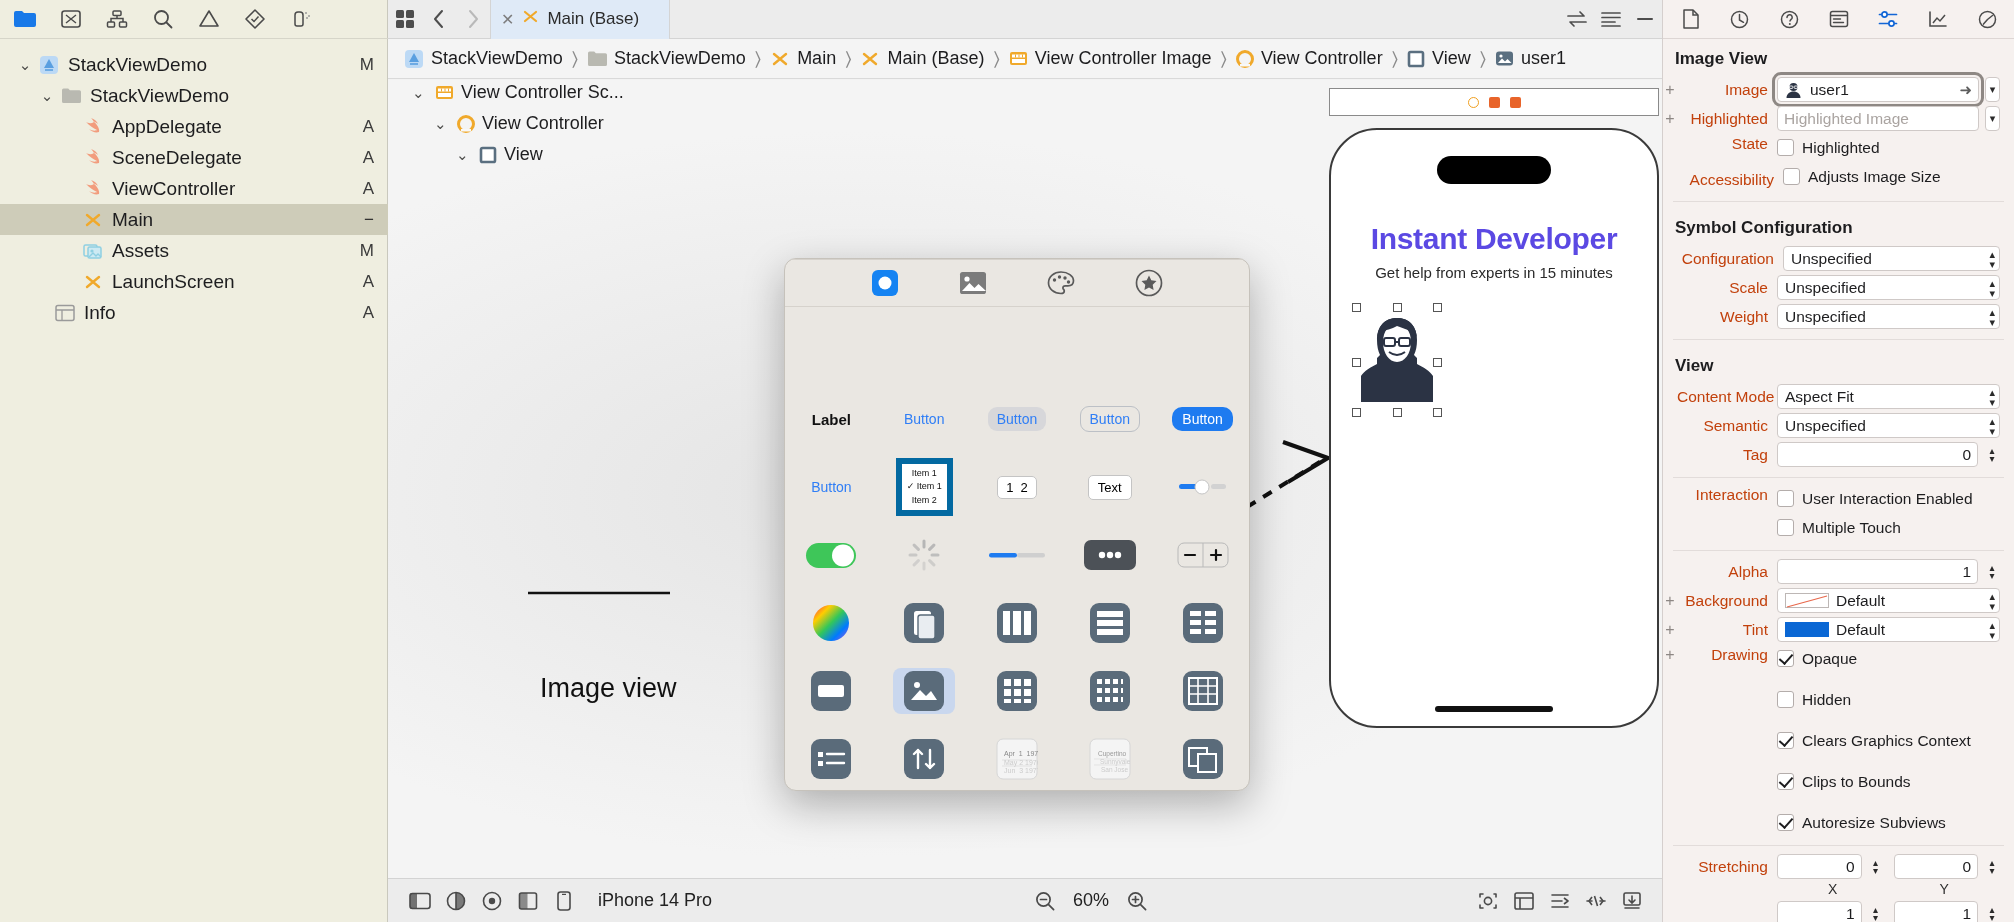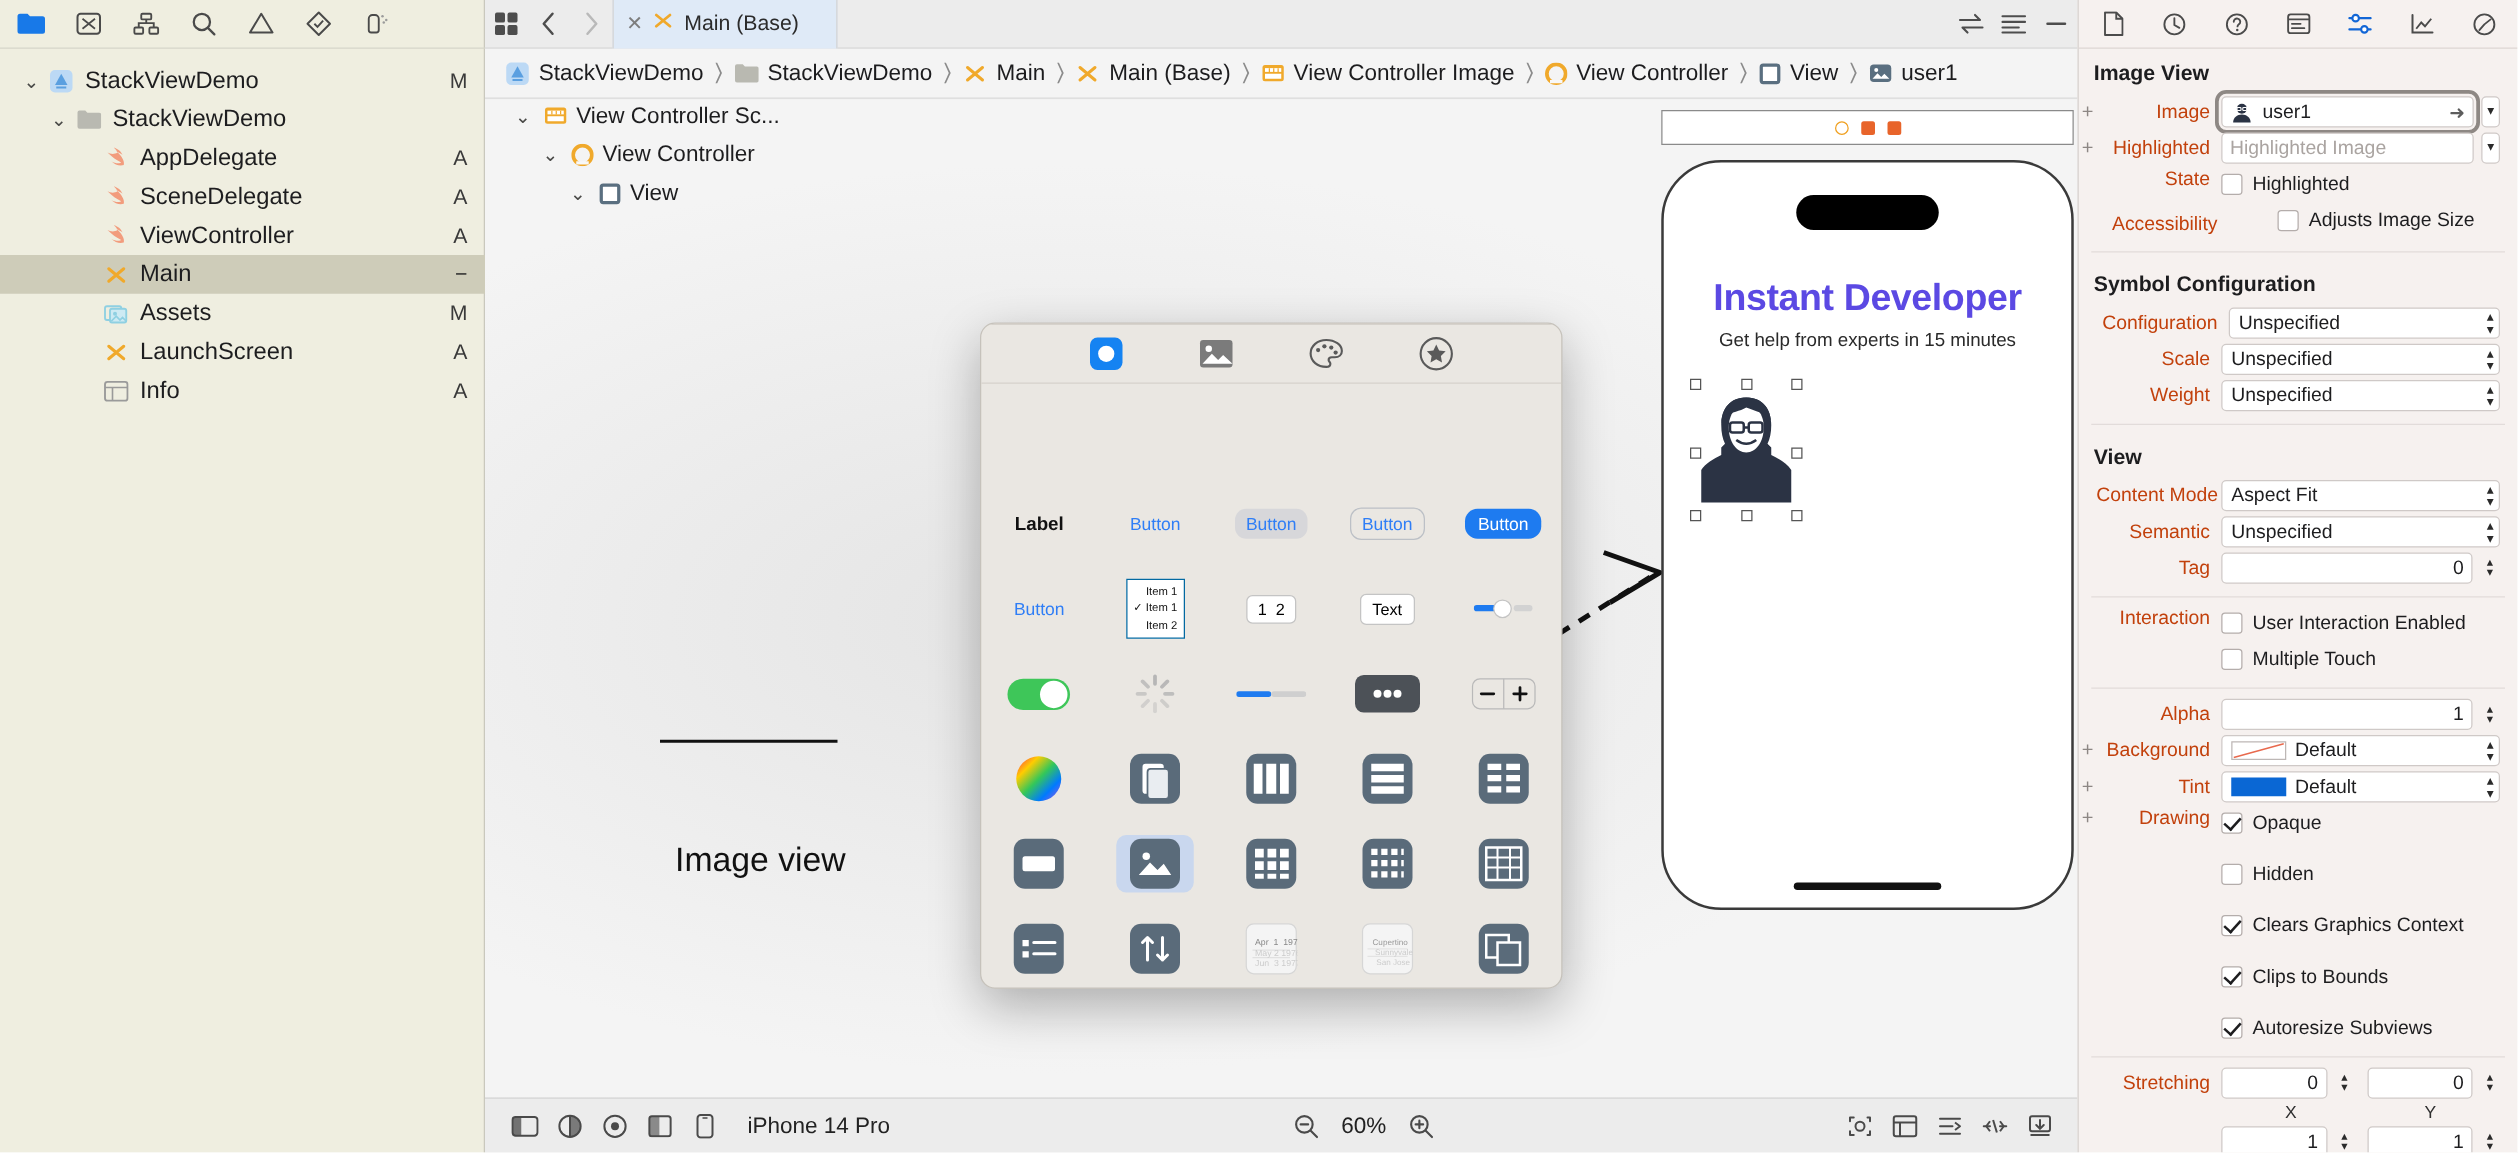--- a/index.html
+++ b/index.html
@@ -334,21 +334,21 @@
         <div class="tree-row" style="padding-left: 58px;">
           <span class="tw"></span>
           <span class="ticon">
             <svg width="20" height="20" viewBox="0 0 20 20">
               <path d="M4 15L16 5M16 15L4 5" stroke="#f0a92b" stroke-width="2.4" stroke-linecap="round"></path>
             </svg>
           </span>
           <span class="tlabel">LaunchScreen</span>
           <span class="row-flag">A</span>
         </div>
-        <div class="tree-row" style="padding-left: 58px;">
+        <div class="tree-row" style="padding-left: 30px;">
           <span class="tw"></span>
           <span class="ticon">
             <svg width="20" height="18" viewBox="0 0 20 18">
               <rect x="1" y="1.5" width="18" height="15" rx="2" fill="none" stroke="#9a9a9a" stroke-width="1.5"></rect>
               <path d="M1 6h18M7 6v10.5" stroke="#9a9a9a" stroke-width="1.3"></path>
             </svg>
           </span>
           <span class="tlabel">Info</span>
           <span class="row-flag">A</span>
         </div>
@@ -627,21 +627,21 @@
               </div>
             </div>
             <div class="lg-row">
               <div class="lg-cell">
                 <span class="tile">
                   <span style="font-size:14px;color:#2f7ef6;">Button</span>
                 </span>
               </div>
               <div class="lg-cell">
                 <span class="tile">
-                  <span style="font-size:9px;color:#111;background:#fff;border:1px solid #0369a1;padding:3px 5px;line-height:1.5;text-align:right;display:block;">Item 1<br>✓ Item 1<br>Item 2</span>
+                  <span style="font-size:9px;color:#111;background:#fff;border:6px solid #0369a1;padding:3px 5px;line-height:1.5;text-align:center;display:block;">Item 1<br>✓ Item 1<br>Item 2</span>
                 </span>
               </div>
               <div class="lg-cell">
                 <span class="tile">
                   <span style="font-size:13px;background:#fff;border:1px solid #c4c4c4;border-radius:5px;padding:3px 8px;">1 &nbsp;2</span>
                 </span>
               </div>
               <div class="lg-cell">
                 <span class="tile">
                   <span style="font-size:13px;background:#fff;border:1px solid #c4c4c4;border-radius:5px;padding:4px 9px;">Text</span>
@@ -1070,21 +1070,21 @@
           <div class="fctl" style="flex-direction:column;align-items:flex-start;gap:2px;">
             <div class="cbrow">
               <span class="cbox"></span>
               <span class="cblabel">Highlighted</span>
             </div>
           </div>
         </div>
         <div class="frow" style="align-items:flex-end;">
           <span class="fplus"></span>
           <span class="flabel wide">Accessibility</span>
-          <div class="fctl" style="flex-direction:column;align-items:flex-start;gap:2px;margin-left:39px;">
+          <div class="fctl" style="flex-direction:column;align-items:flex-start;gap:2px;">
             <div class="cbrow">
               <span class="cbox"></span>
               <span class="cblabel">Adjusts Image Size</span>
             </div>
           </div>
         </div>
         <div style="height:2px"></div>
         <div class="hr"></div>
         <div class="sec-title">Symbol Configuration</div>
         <div class="frow">

